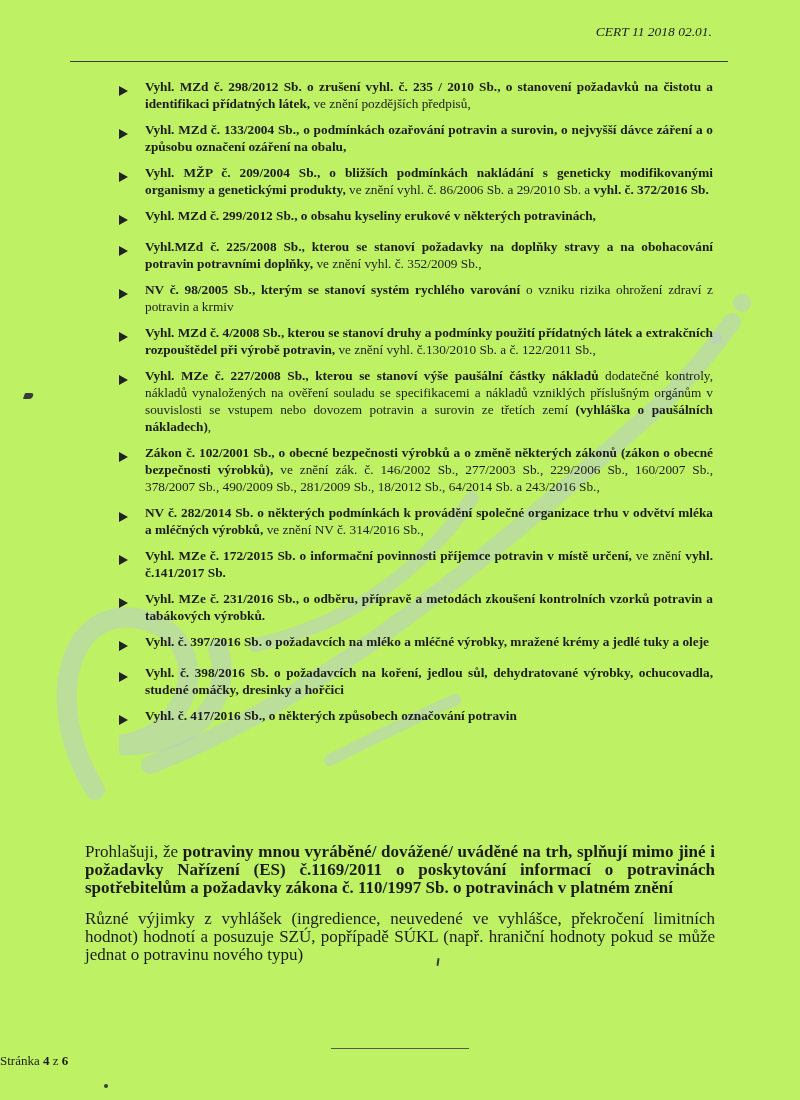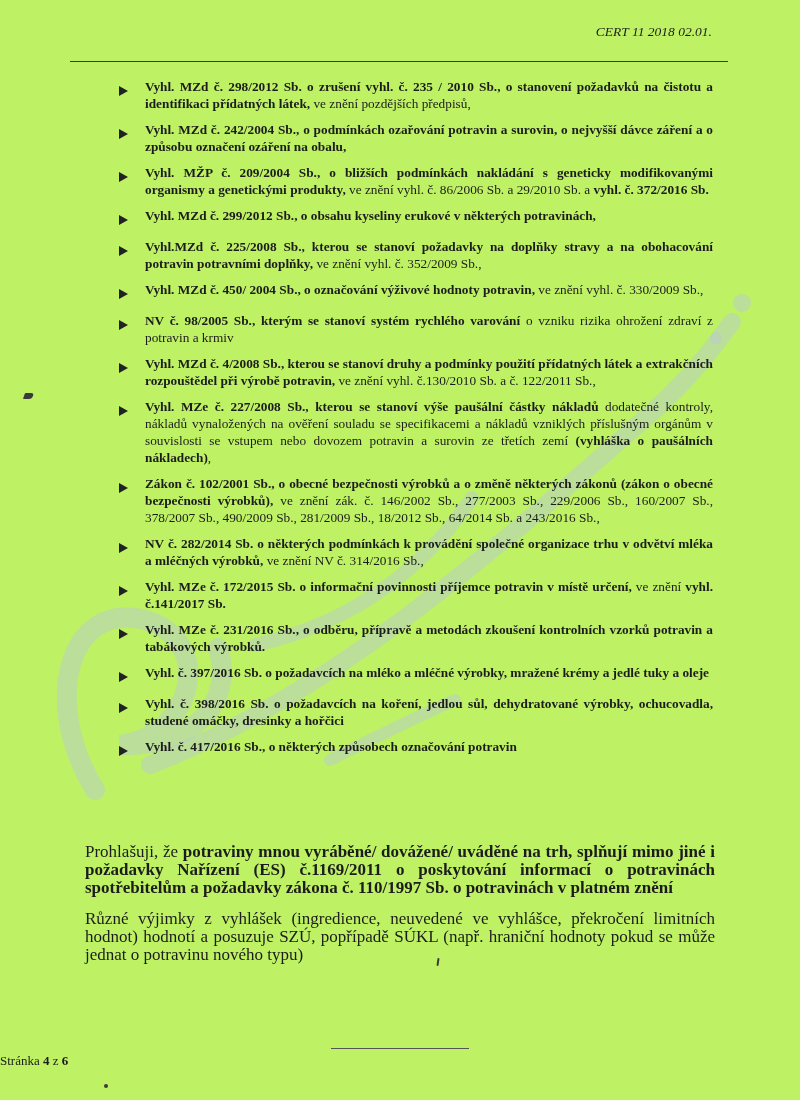--- a/index.html
+++ b/index.html
@@ -70,37 +70,33 @@
 
   <hr class="header-rule">
 
   <div class="list">
       <div class="li">
         <span class="bullet"><i class="tri"></i></span>
         <span class="li-body"><span class="b">Vyhl. MZd č. 298/2012 Sb. o zrušení vyhl. č. 235 / 2010 Sb., o stanovení požadavků na čistotu a identifikaci přídatných látek, </span><span>ve znění pozdějších předpisů,</span></span>
       </div>
       <div class="li">
         <span class="bullet"><i class="tri"></i></span>
-        <span class="li-body"><span class="b">Vyhl. MZd č. 242/2004 Sb., o podmínkách ozařování potravin a surovin, o nejvyšší dávce záření a o způsobu označení ozáření na obalu,</span></span>
+        <span class="li-body"><span class="b">Vyhl. MZd č. 133/2004 Sb., o podmínkách ozařování potravin a surovin, o nejvyšší dávce záření a o způsobu označení ozáření na obalu,</span></span>
       </div>
       <div class="li">
         <span class="bullet"><i class="tri"></i></span>
         <span class="li-body"><span class="b">Vyhl. MŽP č. 209/2004 Sb., o bližších podmínkách nakládání s geneticky modifikovanými organismy a genetickými produkty, </span><span>ve znění vyhl. č. 86/2006 Sb. a 29/2010 Sb. a </span><span class="b">vyhl. č. 372/2016 Sb.</span></span>
       </div>
       <div class="li">
         <span class="bullet"><i class="tri"></i></span>
         <span class="li-body"><span class="b">Vyhl. MZd č. 299/2012 Sb., o obsahu kyseliny erukové v některých potravinách,</span></span>
       </div>
       <div class="li">
         <span class="bullet"><i class="tri"></i></span>
         <span class="li-body"><span class="b">Vyhl.MZd č. 225/2008 Sb., kterou se stanoví požadavky na doplňky stravy a na obohacování potravin potravními doplňky, </span><span>ve znění vyhl. č. 352/2009 Sb.,</span></span>
-      </div>
-      <div class="li">
-        <span class="bullet"><i class="tri"></i></span>
-        <span class="li-body"><span class="b">Vyhl. MZd č. 450/ 2004 Sb., o označování výživové hodnoty potravin, </span><span>ve znění vyhl. č. 330/2009 Sb.,</span></span>
       </div>
       <div class="li">
         <span class="bullet"><i class="tri"></i></span>
         <span class="li-body"><span class="b">NV č. 98/2005 Sb., kterým se stanoví systém rychlého varování </span><span>o vzniku rizika ohrožení zdraví z potravin a krmiv</span></span>
       </div>
       <div class="li">
         <span class="bullet"><i class="tri"></i></span>
         <span class="li-body"><span class="b">Vyhl. MZd č. 4/2008 Sb., kterou se stanoví druhy a podmínky použití přídatných látek a extrakčních rozpouštědel při výrobě potravin, </span><span>ve znění vyhl. č.130/2010 Sb. a č. 122/2011 Sb.,</span></span>
       </div>
       <div class="li">

